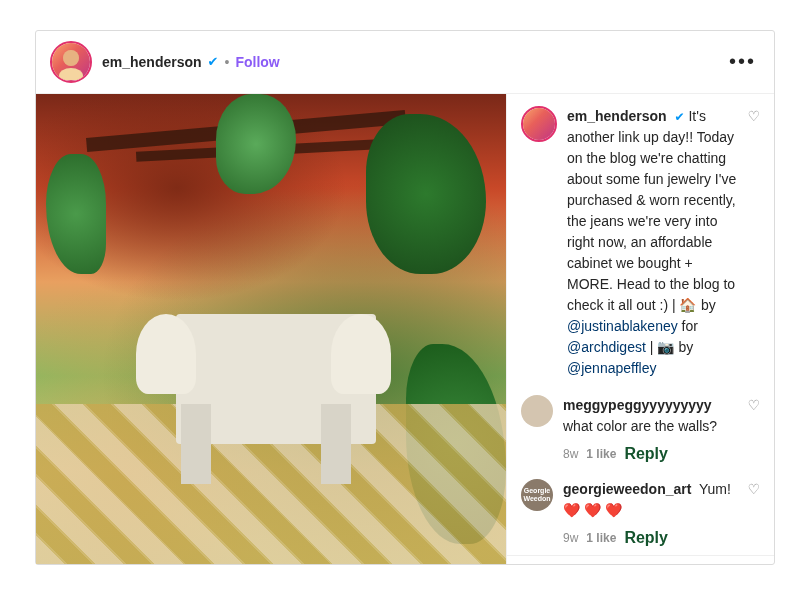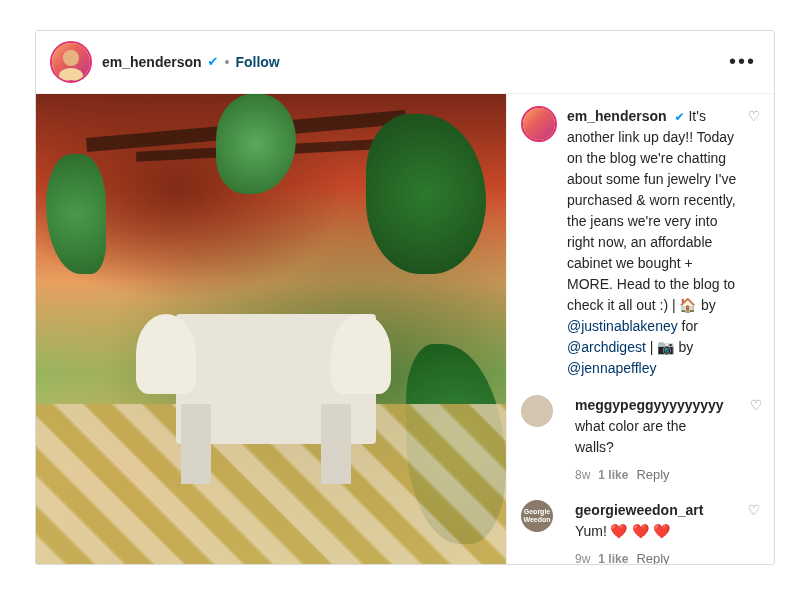--- a/index.html
+++ b/index.html
@@ -56,21 +56,21 @@
     }
     .verified-badge {
       color: #0095f6;
       font-size: 13px;
     }
     .dot-sep {
       color: #8e8e8e;
       font-size: 14px;
     }
     .follow-btn {
-      color: #0c4a6e;
+      color: #8b5cf6;
       font-weight: 600;
       font-size: 14px;
       background: none;
       border: none;
       cursor: pointer;
     }
     .more-btn {
       background: none;
       border: none;
       cursor: pointer;
@@ -239,21 +239,21 @@
     .heart-icon-comment {
       flex-shrink: 0;
       color: #8e8e8e;
       font-size: 14px;
       padding-top: 2px;
     }
     
     .comment-item {
       display: flex;
       padding: 8px 14px;
-      gap: 22px;
+      gap: 10px;
       align-items: flex-start;
     }
     .small-avatar {
       width: 32px;
       height: 32px;
       border-radius: 50%;
       flex-shrink: 0;
       background: #c9c9c9;
       display: flex;
       align-items: center;
@@ -281,23 +281,23 @@
     .comment-time-small {
       font-size: 12px;
       color: #8e8e8e;
     }
     .like-count {
       font-size: 12px;
       color: #8e8e8e;
       font-weight: 600;
     }
     .reply-btn {
-      font-size: 13px;
-      color: #737373;
-      font-weight: 400;
+      font-size: 16px;
+      color: #14532d;
+      font-weight: 700;
       background: none;
       border: none;
       cursor: pointer;
       padding: 0;
     }
     
     .actions-bar {
       display: flex;
       padding: 10px 14px 6px;
       align-items: center;

